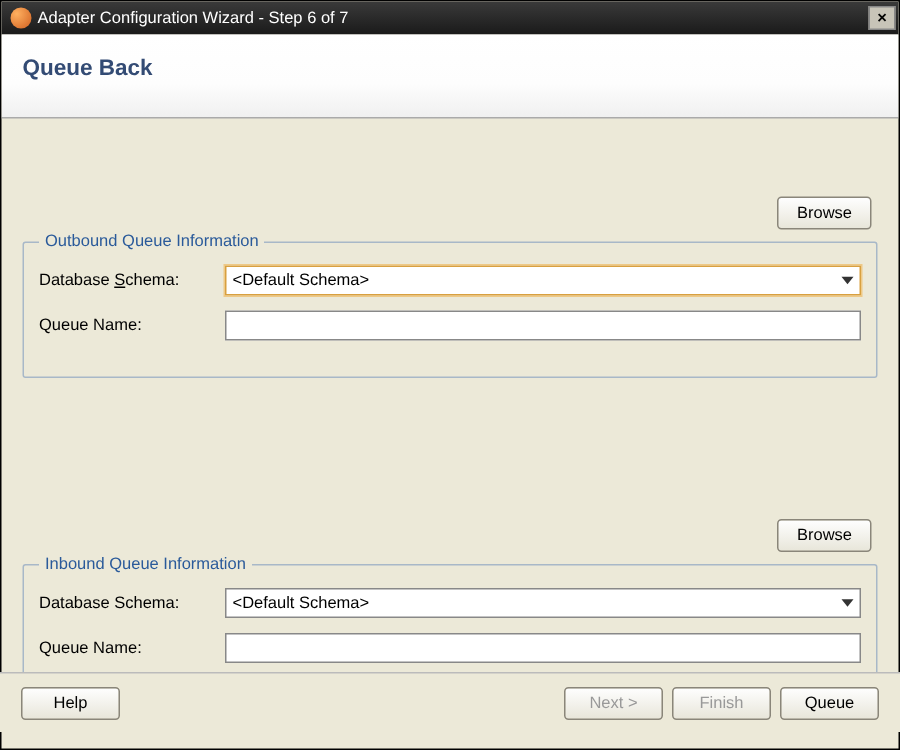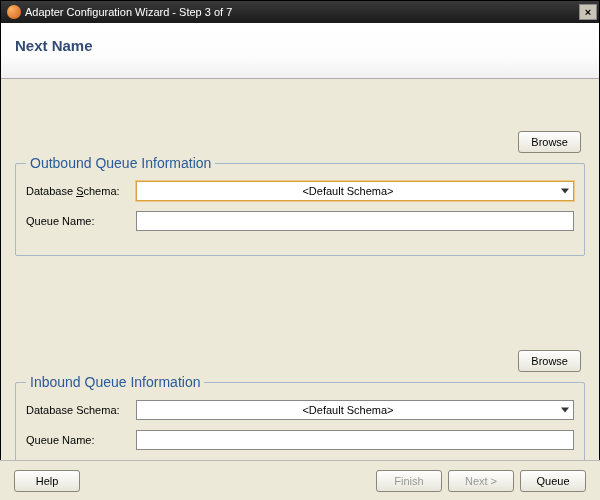--- a/index.html
+++ b/index.html
@@ -107,49 +107,48 @@
     cursor: default;
   }
   fieldset {
     border: 1px solid #a8b8c8;
     border-radius: 2px;
     margin: 0 0 6px 0;
     padding: 10px 10px 8px 10px;
   }
   legend {
     color: #2a5a9a;
-    font-size: 14px;
+    font-size: 11px;
     padding: 0 4px;
   }
   .form-row {
     display: flex;
     align-items: center;
     margin-bottom: 10px;
   }
   .form-row:last-child { margin-bottom: 16px; }
   .form-label {
-    width: 110px;
+    width: 124px;
     text-align: left;
   }
   .underline { text-decoration: underline; }
   .select-wrap {
     flex: 1;
     position: relative;
   }
   .select {
     width: 100%;
     height: 20px;
     background: #fff;
     border: 1px solid #888;
     display: flex;
     align-items: center;
     padding: 0 18px 0 4px;
     position: relative;
     cursor: pointer;
-    justify-content: center;
   }
   .select.focused {
     border: 1px solid #d8a040;
     box-shadow: 0 0 0 1px rgba(240,180,80,0.6);
   }
   .select .arrow {
     position: absolute;
     right: 4px; top: 50%;
     transform: translateY(-50%);
     width: 0; height: 0;
@@ -162,45 +161,45 @@
     height: 20px;
     background: #fff;
     border: 1px solid #888;
     padding: 0 4px;
     font-family: Tahoma, Arial, sans-serif;
     font-size: 11px;
   }
   .spacer-block { height: 46px; }
   .footer {
     position: absolute;
-    bottom: 0; left: 0; right: 0;
+    bottom: 12px; left: 0; right: 0;
     height: 40px;
     border-top: 1px solid #bbb;
     display: flex;
     align-items: center;
     padding: 0 14px;
     background: #ece9d8;
   }
   .footer .spacer { flex: 1; }
   .footer .btn { min-width: 66px; margin-left: 6px; }
   .footer .help-btn { margin-left: 0; }
 </style>
 </head>
 <body>
 
 <div class="titlebar">
   <span class="icon"></span>
-  <span class="title">Adapter Configuration Wizard - Step 3 of 7</span>
+  <span class="title">Adapter Configuration Wizard - Step 6 of 7</span>
   <div class="close">
     <span>×</span>
   </div>
 </div>
 
 <div class="header">
-  <h1>Next Name</h1>
+  <h1>Queue Back</h1>
 </div>
 
 <div class="content">
 
   <div class="browse-row">
     <button class="btn">Browse</button>
   </div>
 
   <fieldset>
     <legend>Outbound Queue Information</legend>
@@ -241,16 +240,16 @@
     <div class="form-row">
       <div class="form-label">Queue Name:</div>
       <input class="text-input" type="text" value="" style="">
     </div>
   </fieldset>
 </div>
 
 <div class="footer">
   <button class="btn help-btn">Help</button>
   <div class="spacer"></div>
+  <button class="btn" disabled="">Next &gt;</button>
   <button class="btn" disabled="">Finish</button>
-  <button class="btn" disabled="">Next &gt;</button>
   <button class="btn">Queue</button>
 </div>
 
 </body></html>

